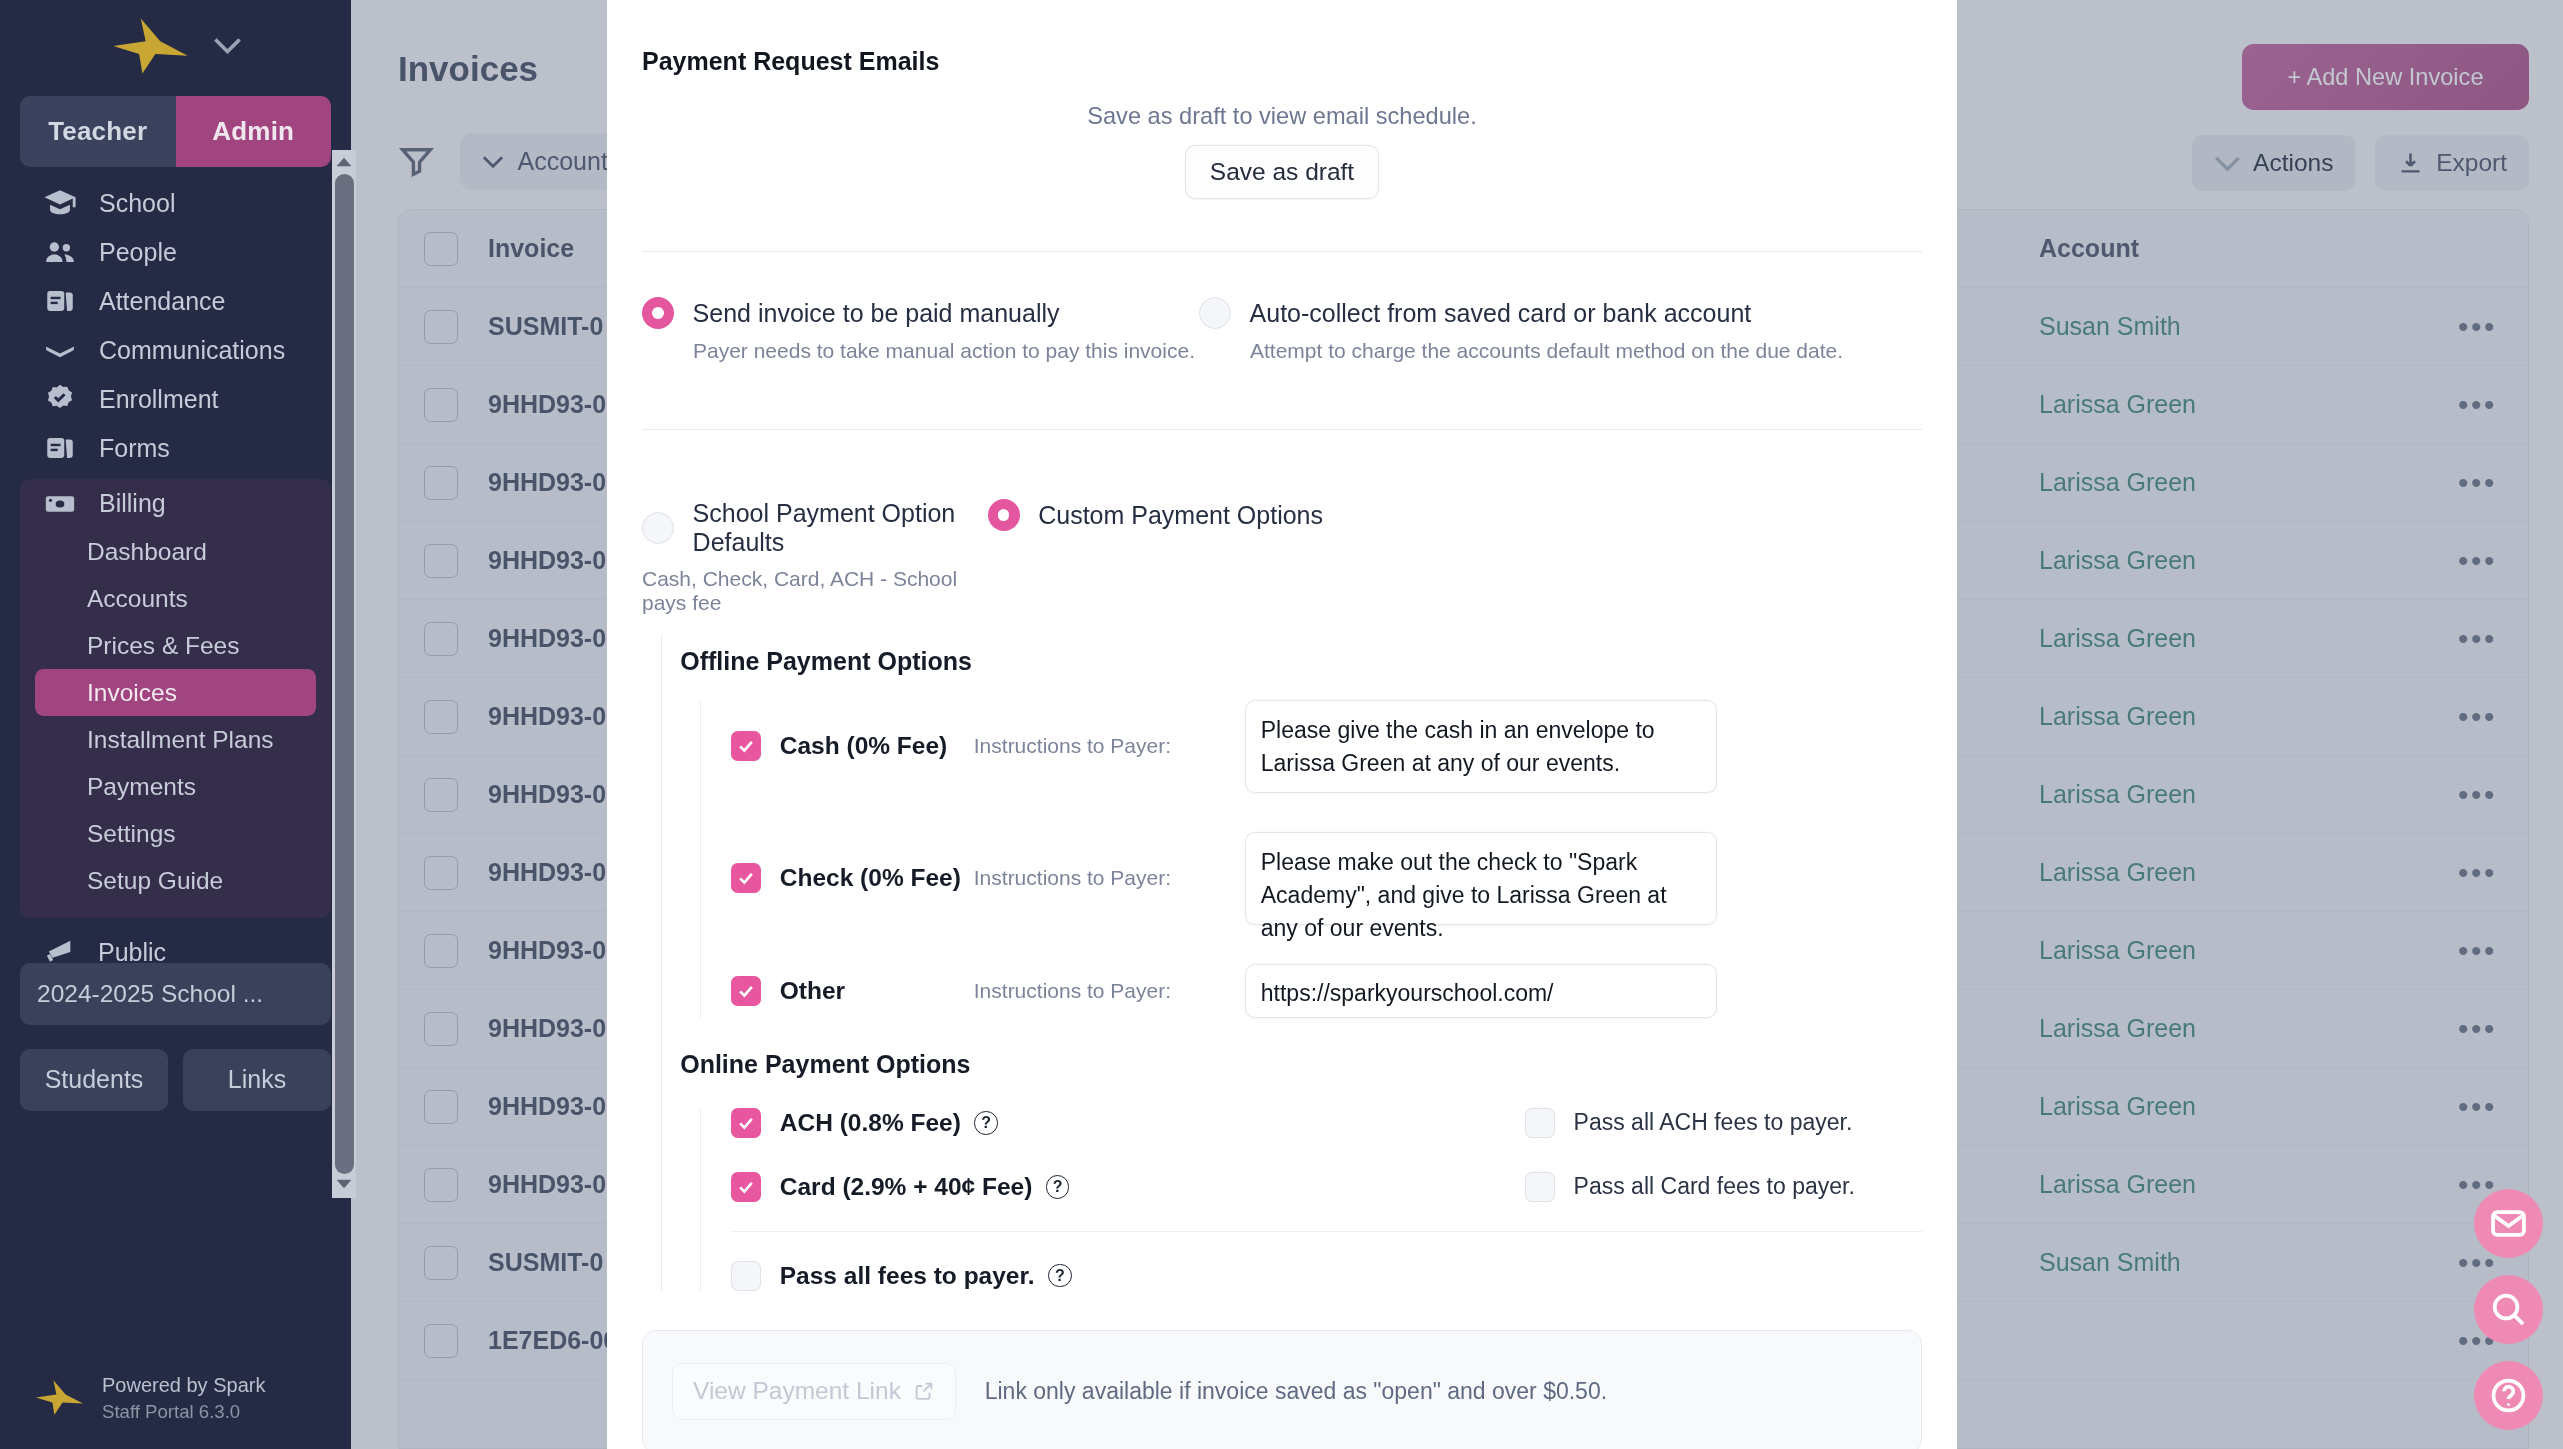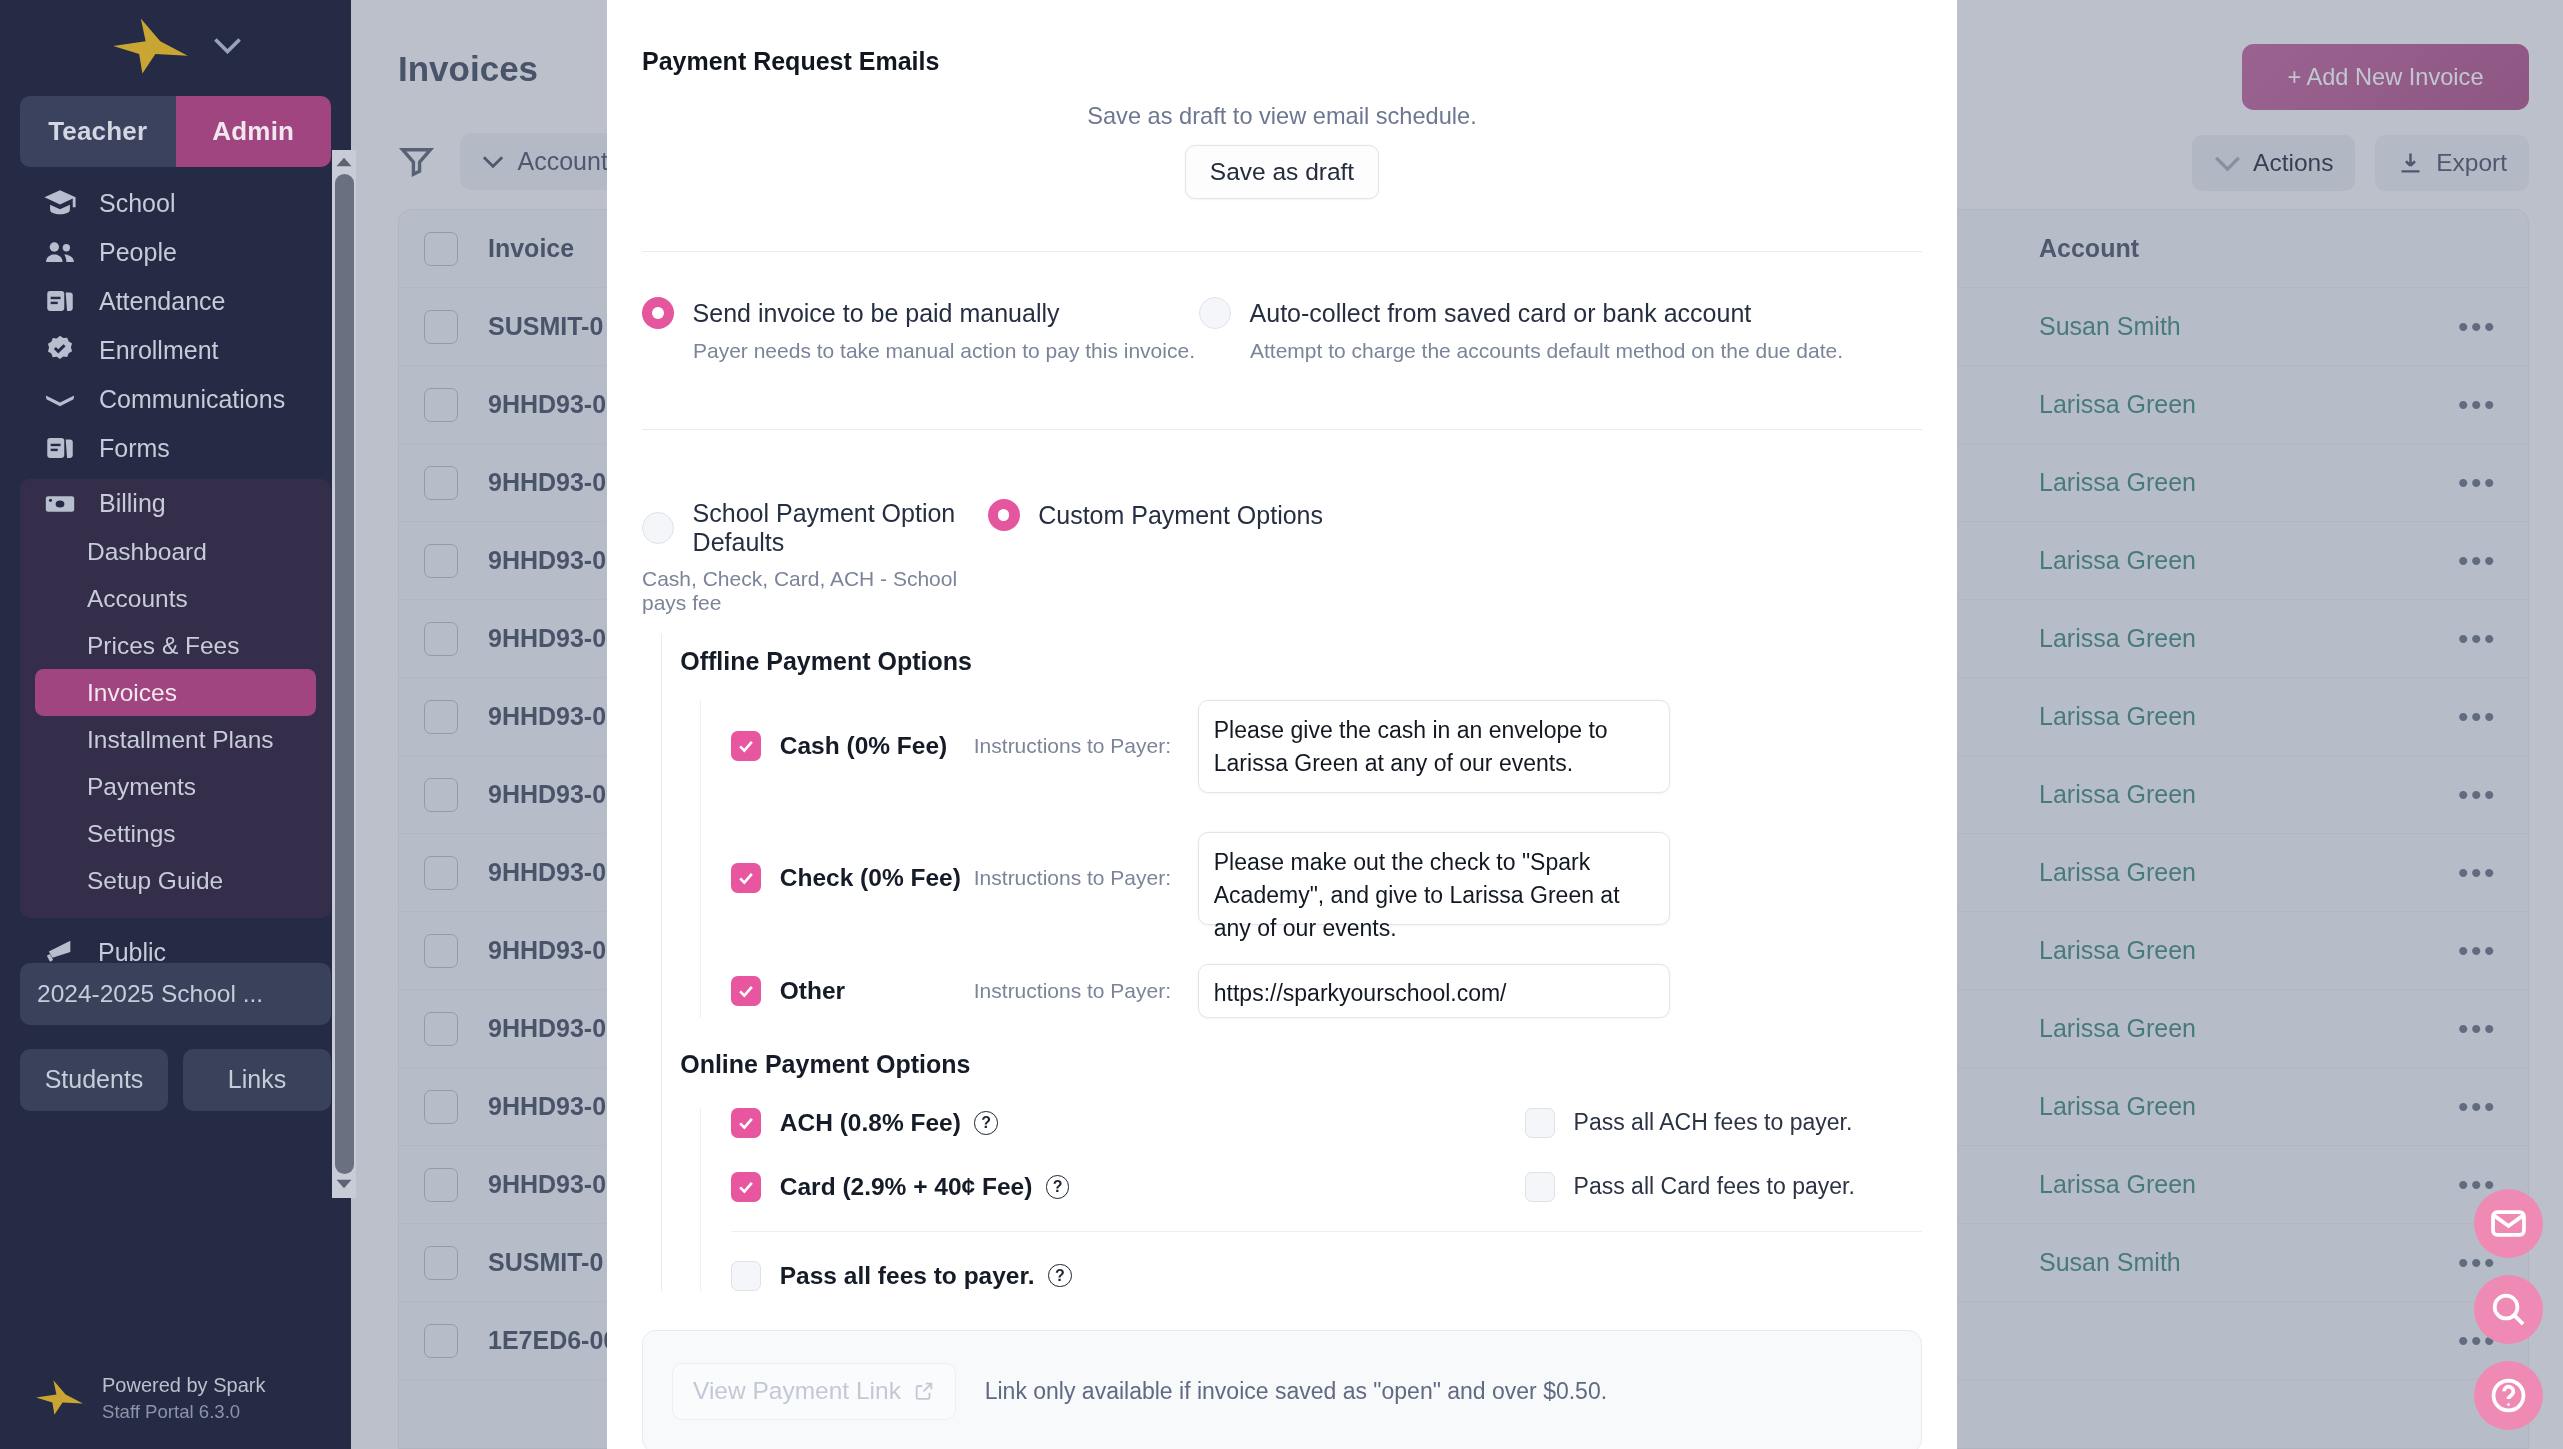--- a/index.html
+++ b/index.html
@@ -190,20 +190,21 @@
   .chk.off { background: #f4f6f9; border: 0.8px solid #dde2e9; }
   .chk svg { width: 20px; height: 20px; stroke: #fff; fill: none; stroke-width: 3.2; }
   .pay-name { font-size: 24.5px; font-weight: 700; color: #151b27; margin-left: 18.6px; width: 194px; }
   .pay-name.reg { font-weight: 600; }
   .instr-lbl { font-size: 21px; color: #7c8499; width: 202px; margin-right: 22px; }
   .ta {
     width: 472px; border: 0.8px solid #e2e6ec; border-radius: 10px;
     padding: 13.5px 15px; font-size: 23px; color: #131922; line-height: 1.42;
     background: #fff; box-shadow: 0 0.8px 2.5px rgba(30,40,70,.05);
     position: relative;
+    margin-left: 47px;
   }
   .ta.h2 { height: 93px; }
   .ta.h1 { height: 54px; padding-top: 11.8px; }
 
   .fee-row { display: flex; align-items: center; margin-top: 29px; }
   .fee-name { font-size: 24.5px; font-weight: 700; color: #151b27; margin-left: 18.6px; }
   .qmark {
     width: 23.6px; height: 23.6px; border-radius: 50%; border: 1.7px solid #1b2230;
     display: inline-flex; align-items: center; justify-content: center;
     font-size: 16px; font-weight: 700; color: #1b2230; margin-left: 13.5px; flex:none;
@@ -455,33 +456,33 @@
               <path d="M16 6h3a2 2 0 012 2v9a2 2 0 01-2 2h-2z"></path>
               <rect x="5.4" y="9" width="7" height="1.7" fill="#252b44"></rect>
               <rect x="5.4" y="12.5" width="5" height="1.7" fill="#252b44"></rect>
             </svg>
           </span>
         <span>Attendance</span>
       </div>
       <div class="nav-item">
         <span class="ic">
             <svg viewBox="0 0 24 24">
-              <path d="M12 2l2.3 1.6 2.8-.3 1 2.6 2.4 1.5-.8 2.7.8 2.7-2.4 1.5-1 2.6-2.8-.3L12 18.4 9.7 16.8l-2.8.3-1-2.6L3.5 13l.8-2.7-.8-2.7 2.4-1.5 1-2.6 2.8.3z"></path>
-              <path d="M8.4 10.6l2.4 2.4 4.4-4.4" stroke="#252b44" stroke-width="2.1" fill="none"></path>
+              <path d="M2 9.5l10 5 10-5-.4 2.6-9.6 5-9.6-5z"></path>
             </svg>
           </span>
-        <span>Enrollment</span>
+        <span>Communications</span>
       </div>
       <div class="nav-item">
         <span class="ic">
             <svg viewBox="0 0 24 24">
-              <path d="M2 9.5l10 5 10-5-.4 2.6-9.6 5-9.6-5z"></path>
+              <path d="M12 2l2.3 1.6 2.8-.3 1 2.6 2.4 1.5-.8 2.7.8 2.7-2.4 1.5-1 2.6-2.8-.3L12 18.4 9.7 16.8l-2.8.3-1-2.6L3.5 13l.8-2.7-.8-2.7 2.4-1.5 1-2.6 2.8.3z"></path>
+              <path d="M8.4 10.6l2.4 2.4 4.4-4.4" stroke="#252b44" stroke-width="2.1" fill="none"></path>
             </svg>
           </span>
-        <span>Communications</span>
+        <span>Enrollment</span>
       </div>
       <div class="nav-item">
         <span class="ic">
             <svg viewBox="0 0 24 24">
               <rect x="3" y="5" width="12" height="14" rx="2"></rect>
               <path d="M16 6h3a2 2 0 012 2v9a2 2 0 01-2 2h-2z"></path>
               <rect x="5.4" y="9" width="7" height="1.7" fill="#252b44"></rect>
               <rect x="5.4" y="12.5" width="5" height="1.7" fill="#252b44"></rect>
             </svg>
           </span>

